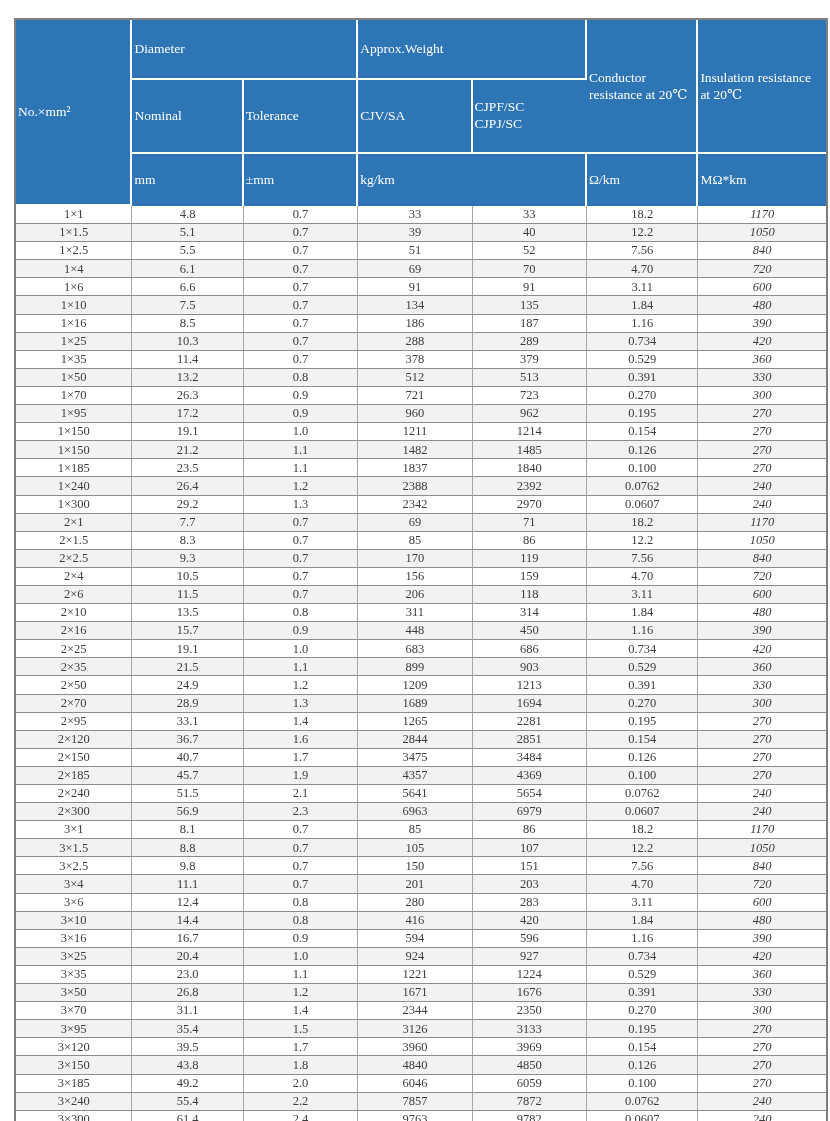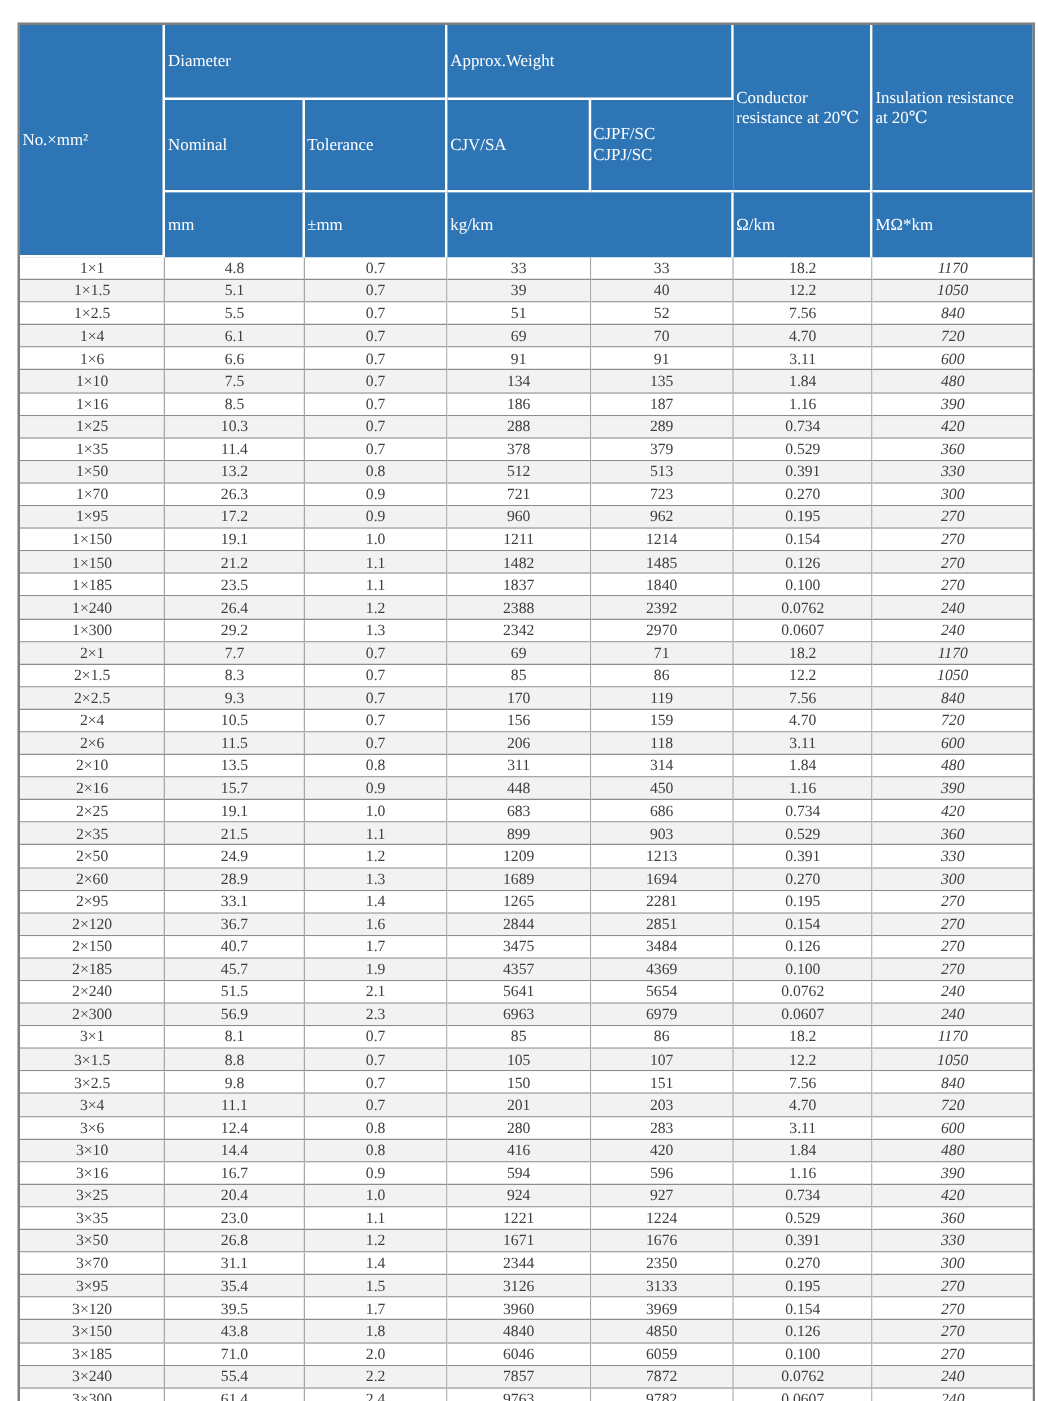--- a/index.html
+++ b/index.html
@@ -351,21 +351,21 @@
         <tr>
           <td>2×50</td>
           <td>24.9</td>
           <td>1.2</td>
           <td>1209</td>
           <td>1213</td>
           <td>0.391</td>
           <td>330</td>
         </tr>
         <tr>
-          <td>2×60</td>
+          <td>2×70</td>
           <td>28.9</td>
           <td>1.3</td>
           <td>1689</td>
           <td>1694</td>
           <td>0.270</td>
           <td>300</td>
         </tr>
         <tr>
           <td>2×95</td>
           <td>33.1</td>
@@ -541,21 +541,21 @@
           <td>3×150</td>
           <td>43.8</td>
           <td>1.8</td>
           <td>4840</td>
           <td>4850</td>
           <td>0.126</td>
           <td>270</td>
         </tr>
         <tr>
           <td>3×185</td>
-          <td>71.0</td>
+          <td>49.2</td>
           <td>2.0</td>
           <td>6046</td>
           <td>6059</td>
           <td>0.100</td>
           <td>270</td>
         </tr>
         <tr>
           <td>3×240</td>
           <td>55.4</td>
           <td>2.2</td>

